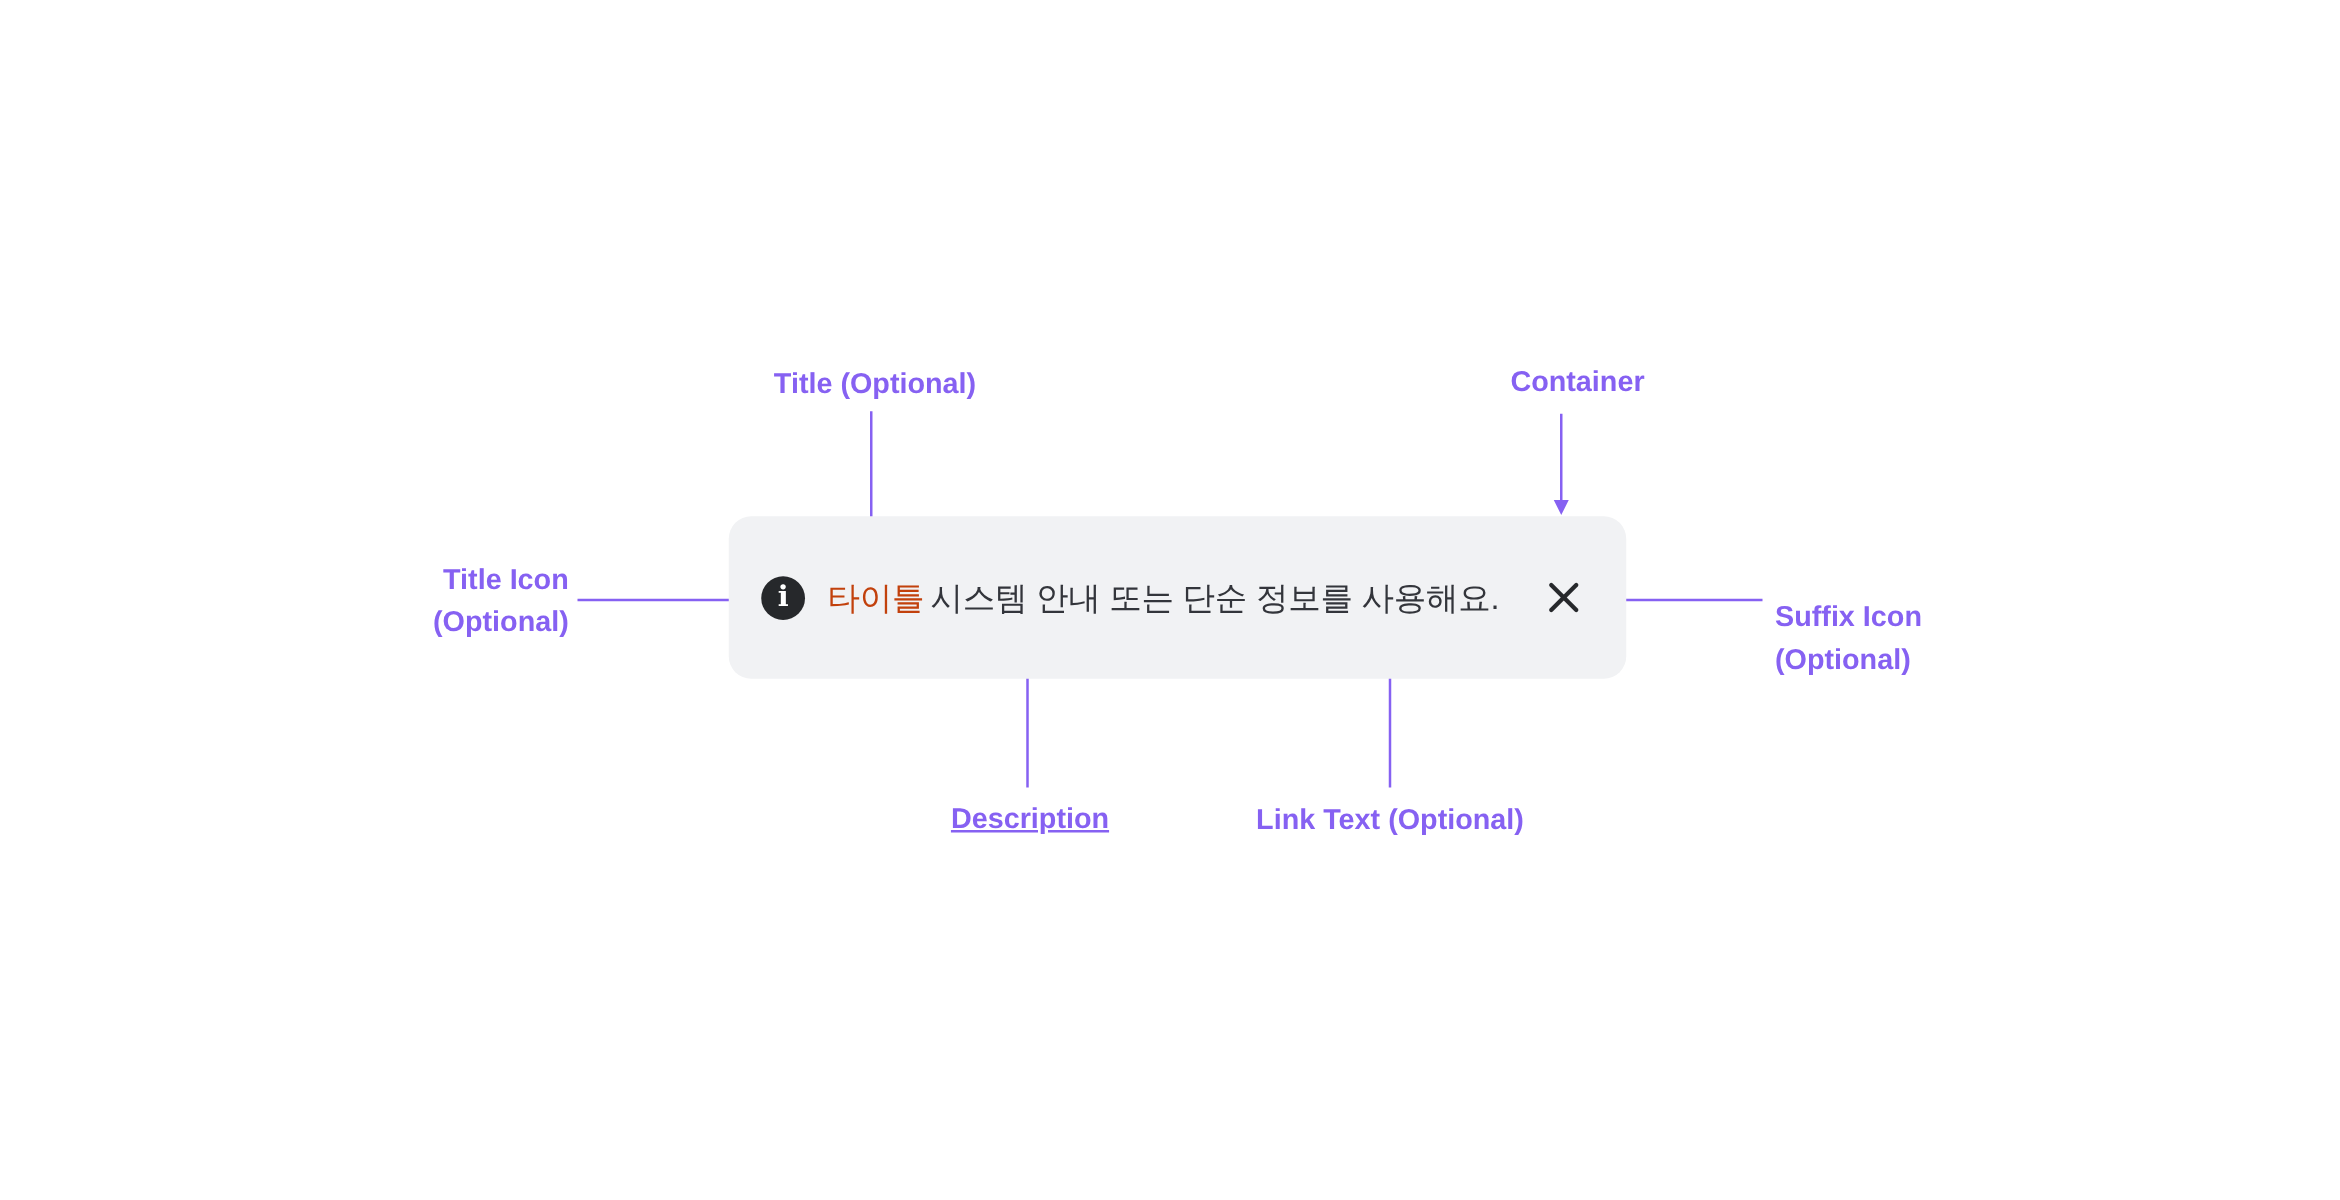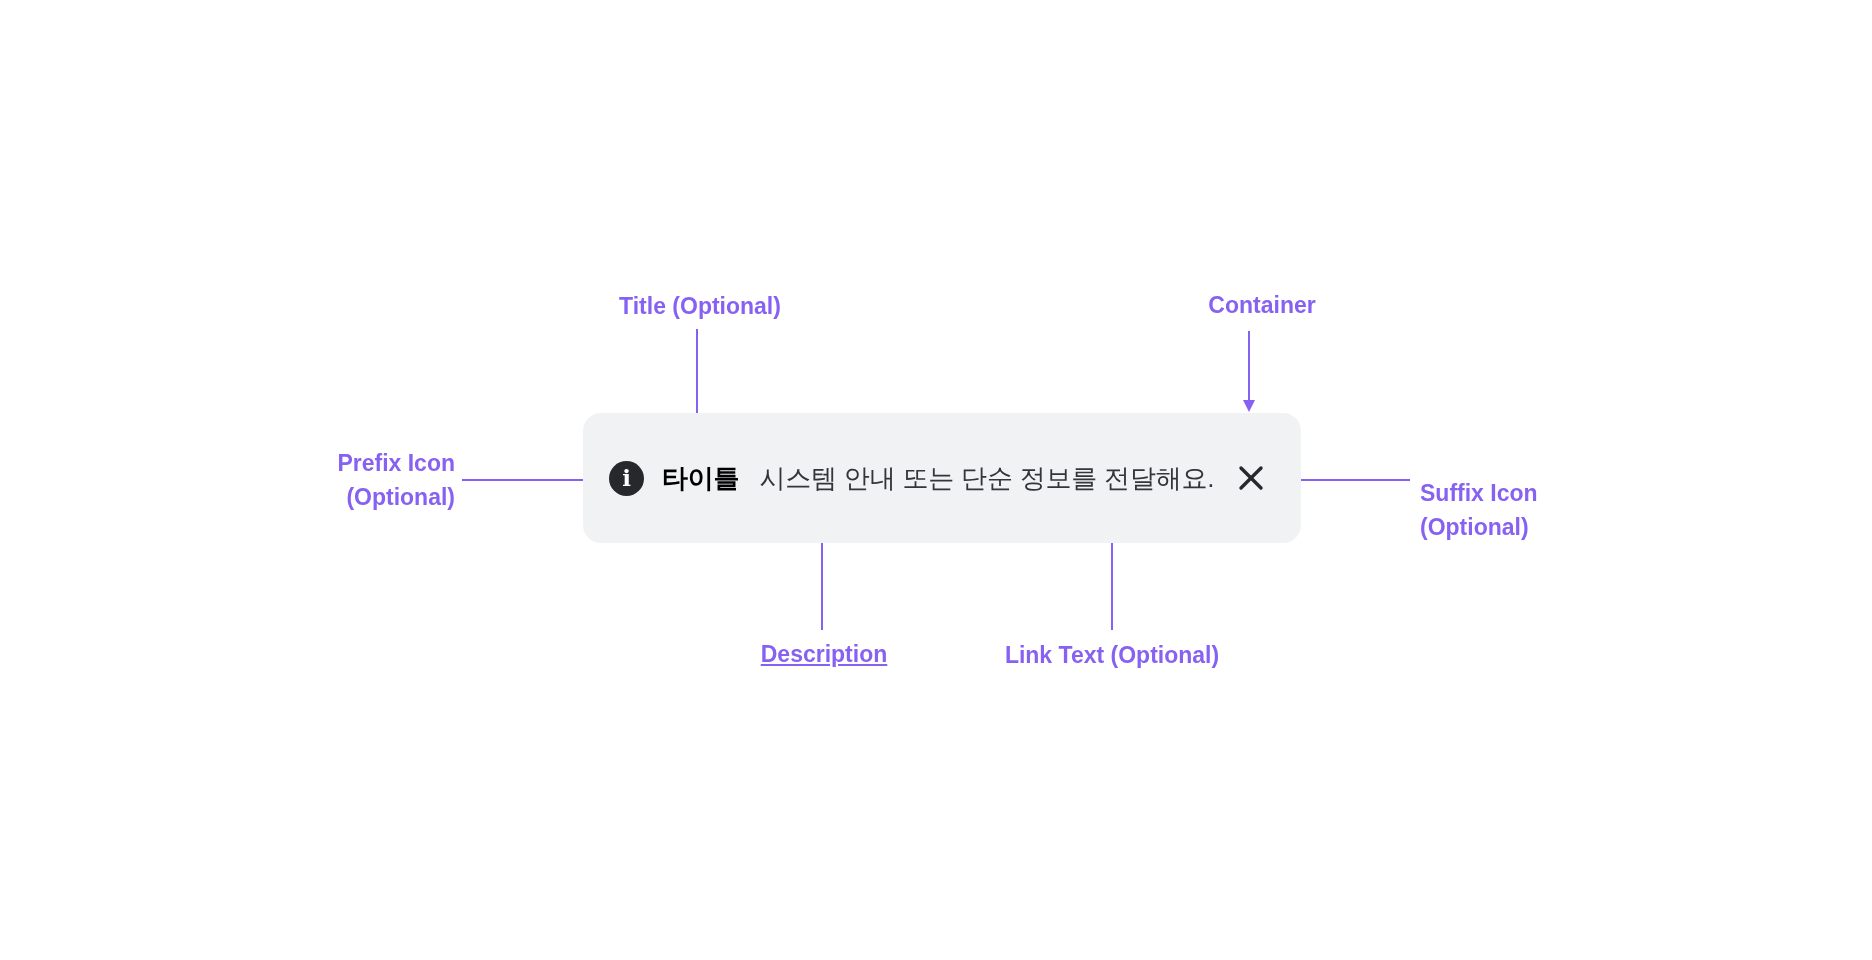--- a/index.html
+++ b/index.html
@@ -72,23 +72,23 @@
     transform: translateY(-1px);
   }
   .toast-text {
     flex: 1 1 auto;
     font-size: 26px;
     line-height: 40px;
     color: #33353B;
     letter-spacing: -0.2px;
   }
   .toast-title {
-    font-weight: 700;
-    color: #000000;
-    margin-right: 20px;
+    font-weight: 400;
+    color: #c2410c;
+    margin-right: 5px;
   }
   .toast-link {
     color: #33353B;
     text-decoration: underline;
     text-decoration-thickness: 2px;
     text-underline-offset: 5px;
     margin-left: 46px;
     cursor: pointer;
   }
   .close-icon {
@@ -131,37 +131,37 @@
       <polygon points="1112,518 1106,530 1118,530"></polygon>
     </g>
   </svg>
 
   <div class="toast">
     <div class="info-icon">
       <span class="i-glyph">i</span>
     </div>
     <div class="toast-text">
       <div class="toast-line1">
-        <span class="toast-title">타이틀</span><span class="toast-desc">시스템 안내 또는 단순 정보를 전달해요.</span>
+        <span class="toast-title">타이틀</span><span class="toast-desc">시스템 안내 또는 단순 정보를 사용해요.</span>
       </div>
     </div>
     <div class="close-icon">
       <svg width="28" height="28" viewBox="0 0 28 28">
         <line x1="4" y1="4" x2="24" y2="24" stroke="#26282B" stroke-width="3.4" stroke-linecap="round"></line>
         <line x1="24" y1="4" x2="4" y2="24" stroke="#26282B" stroke-width="3.4" stroke-linecap="round"></line>
       </svg>
     </div>
   </div>
 
   <div class="label" style="left:700px; top:306px;">Title (Optional)</div>
 
   <div class="label" style="left:1251px; top:305px;margin-left:11px;">Container</div>
 
   <div class="label align-right" style="left:455px; top:480px;">
-    <div>Prefix Icon</div>
+    <div>Title Icon</div>
     <div>(Optional)</div>
   </div>
 
   <div class="label align-left" style="left:1420px; top:480px;">
     <div>Suffix Icon</div>
     <div>(Optional)</div>
   </div>
 
   <div class="label" style="left:824px; top:654px;text-decoration:underline;">Description</div>
 

